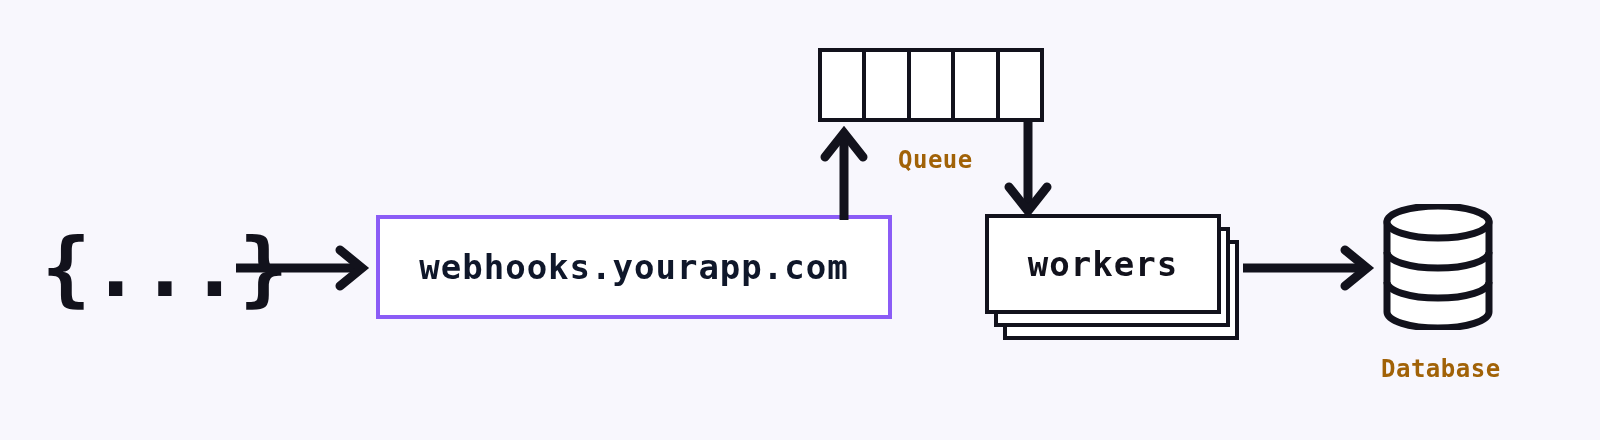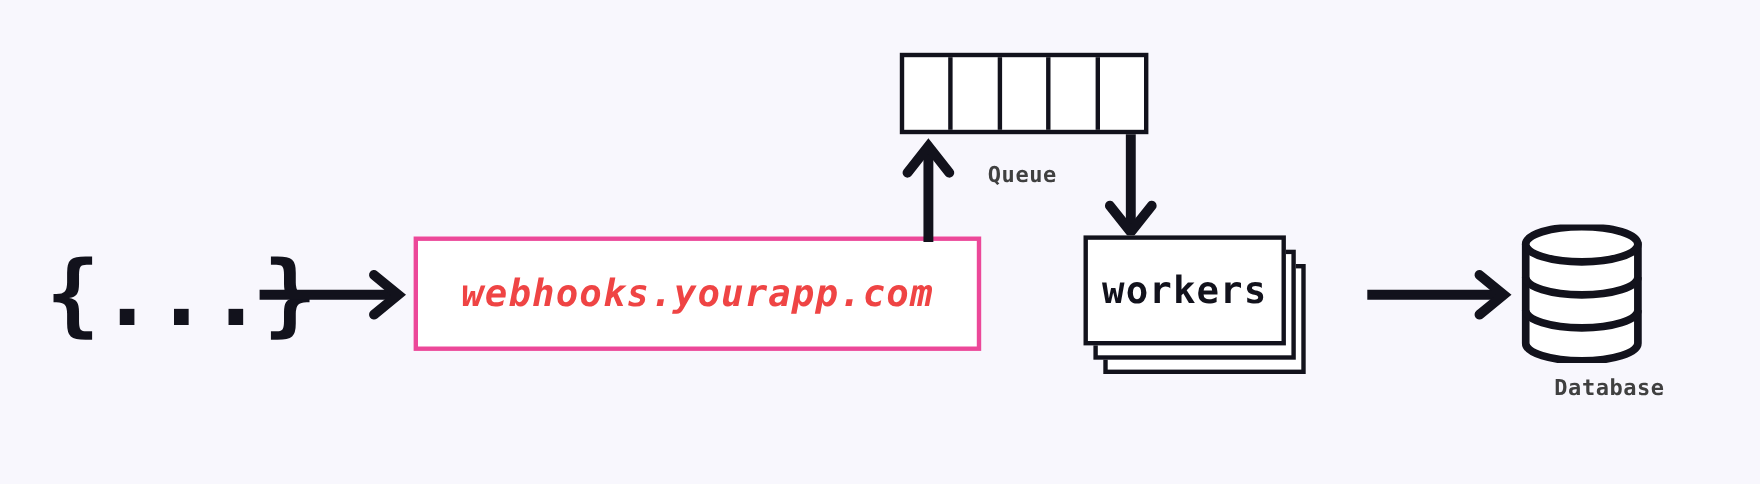--- a/index.html
+++ b/index.html
@@ -35,43 +35,42 @@
     justify-content: center;
     font-size: 82px;
     font-weight: bold;
     color: #12121c;
     letter-spacing: 0px;
     line-height: 1;
   }
   .caption {
     position: absolute;
     font-family: "DejaVu Sans Mono", "Liberation Mono", monospace;
-    font-size: 20px;
-    font-weight: bold;
-    color: #404040;
+    font-size: 24px;
+    font-weight: bold;
+    color: #a16207;
     white-space: nowrap;
     letter-spacing: 0.5px;
   }
   #payload-caption {
     left: 63px;
     top: 344px;
   }
 
   
   .rect-box {
     background: #ffffff;
-    border: 4px solid #ec4899;
+    border: 4px solid #8b5cf6;
     box-sizing: border-box;
     display: flex;
     align-items: center;
     justify-content: center;
     font-family: "DejaVu Sans Mono", "Liberation Mono", monospace;
     font-weight: bold;
-    color: #ef4444;
-    font-style: italic;
+    color: #0f172a;
   }
   #webhooks-box {
     left: 376px;
     top: 215px;
     width: 516px;
     height: 104px;
     font-size: 34px;
     letter-spacing: 1px;
   }
 
@@ -80,21 +79,21 @@
     left: 985px;
     top: 214px;
     width: 250px;
     height: 130px;
   }
   #workers-stack .stack-card {
     position: absolute;
     background: #ffffff;
     border: 4px solid #12121c;
     box-sizing: border-box;
-    width: 184px;
+    width: 236px;
     height: 100px;
   }
   #workers-card-back2 { left: 18px; top: 26px; z-index: 1; }
   #workers-card-back1 { left: 9px;  top: 13px; z-index: 2; }
   #workers-card-front {
     left: 0px; top: 0px; z-index: 3;
     display: flex;
     align-items: center;
     justify-content: center;
     font-family: "DejaVu Sans Mono", "Liberation Mono", monospace;
@@ -130,22 +129,21 @@
 
   
   #database-cylinder {
     left: 1383px;
     top: 204px;
     width: 110px;
     height: 126px;
   }
   #database-caption {
     left: 1381px;
-    top: 340px;
-    margin-left: 32px;
+    top: 355px;
   }
 
   
   .arrow-svg {
     position: absolute;
     overflow: visible;
   }
   #arrow-payload-to-webhooks { left: 236px; top: 248px; width: 130px; height: 40px; }
   #arrow-webhooks-to-queue   { left: 820px; top: 130px; width: 48px;  height: 90px; }
   #arrow-queue-to-workers    { left: 1004px; top: 122px; width: 48px;  height: 92px; }

